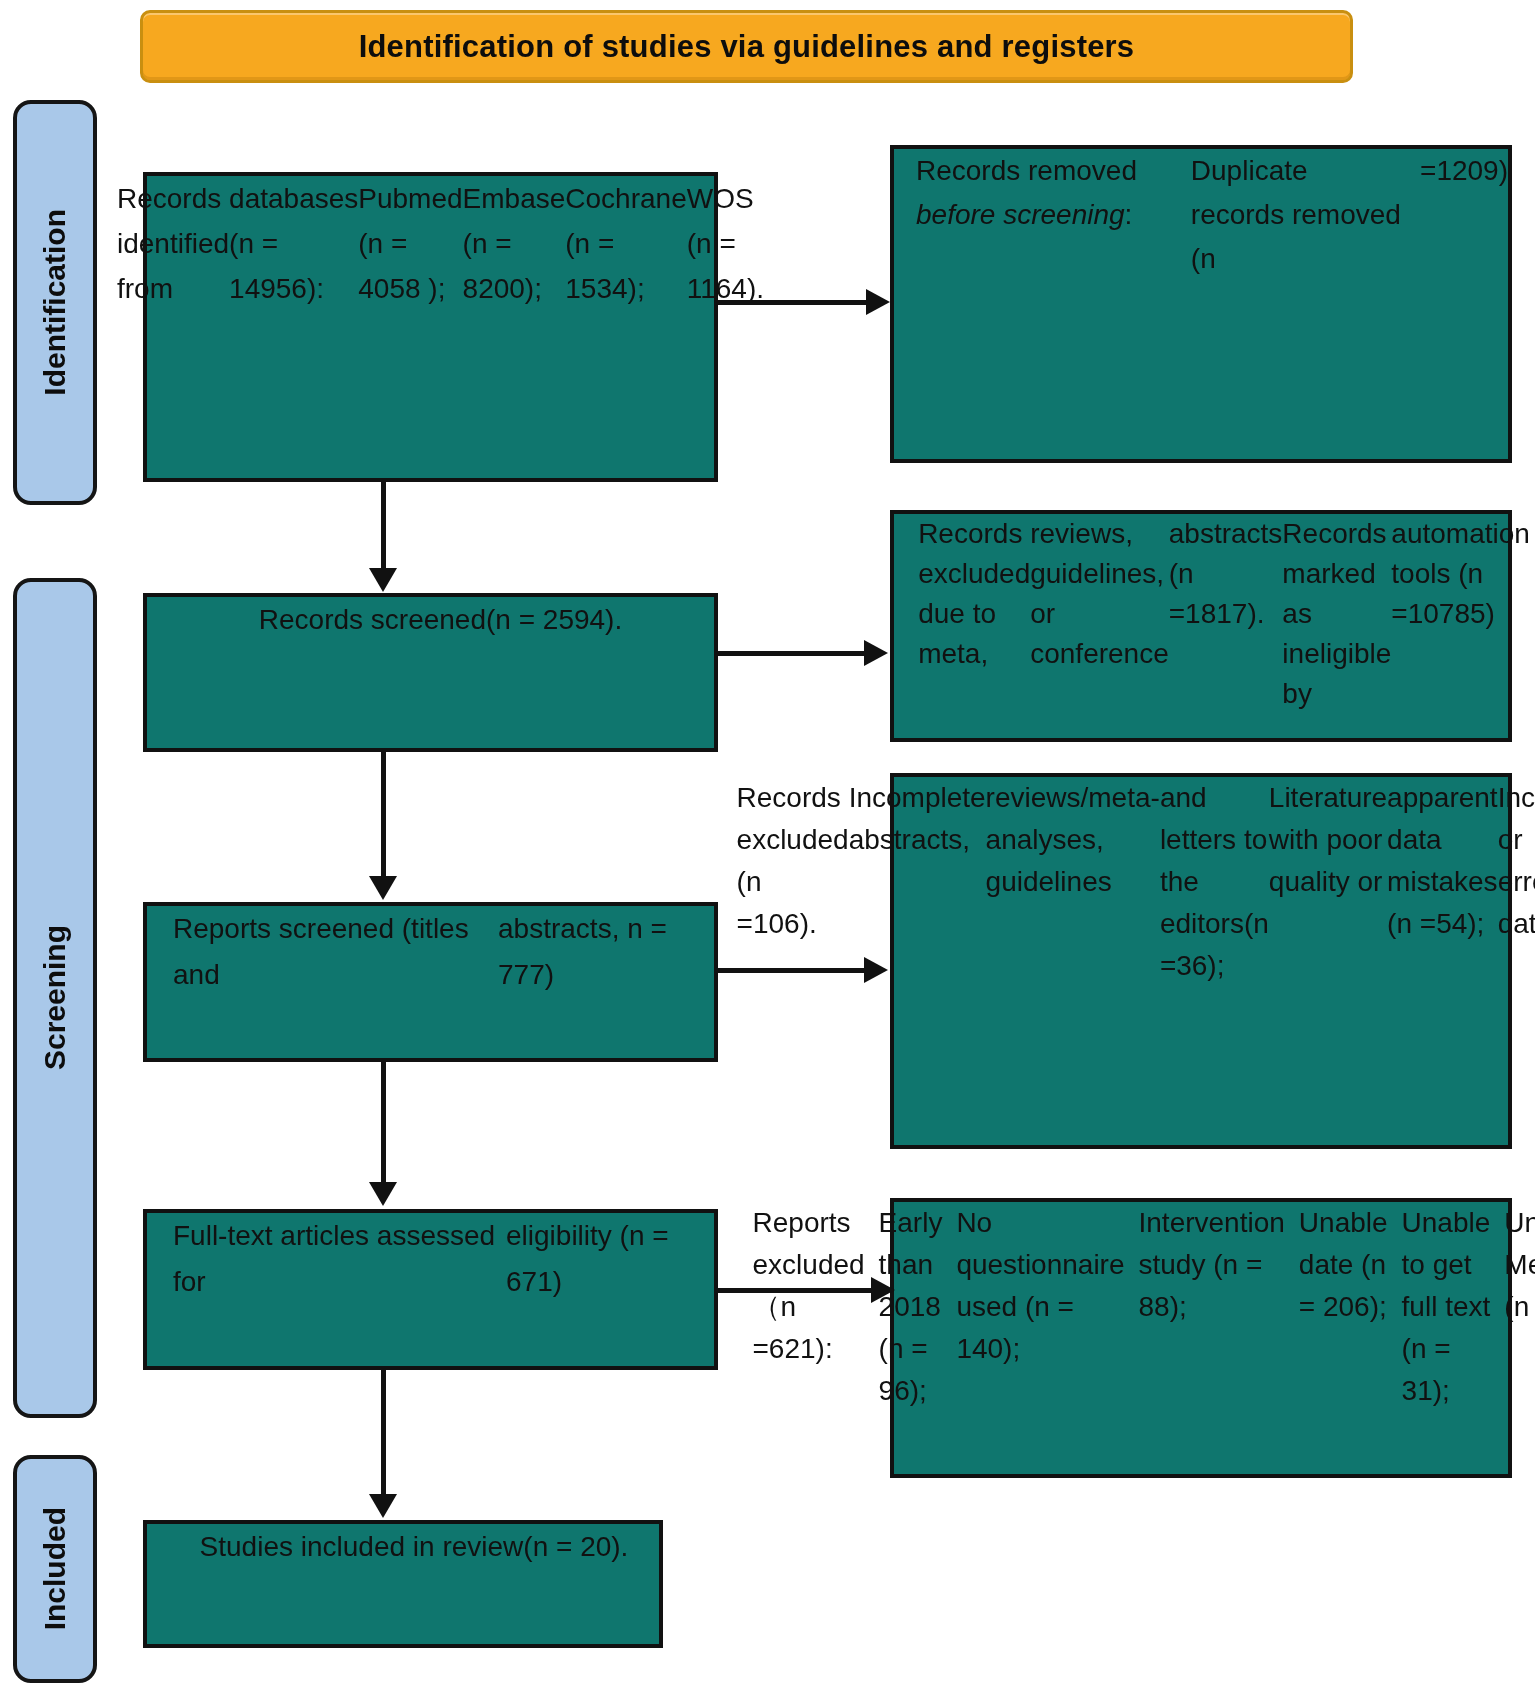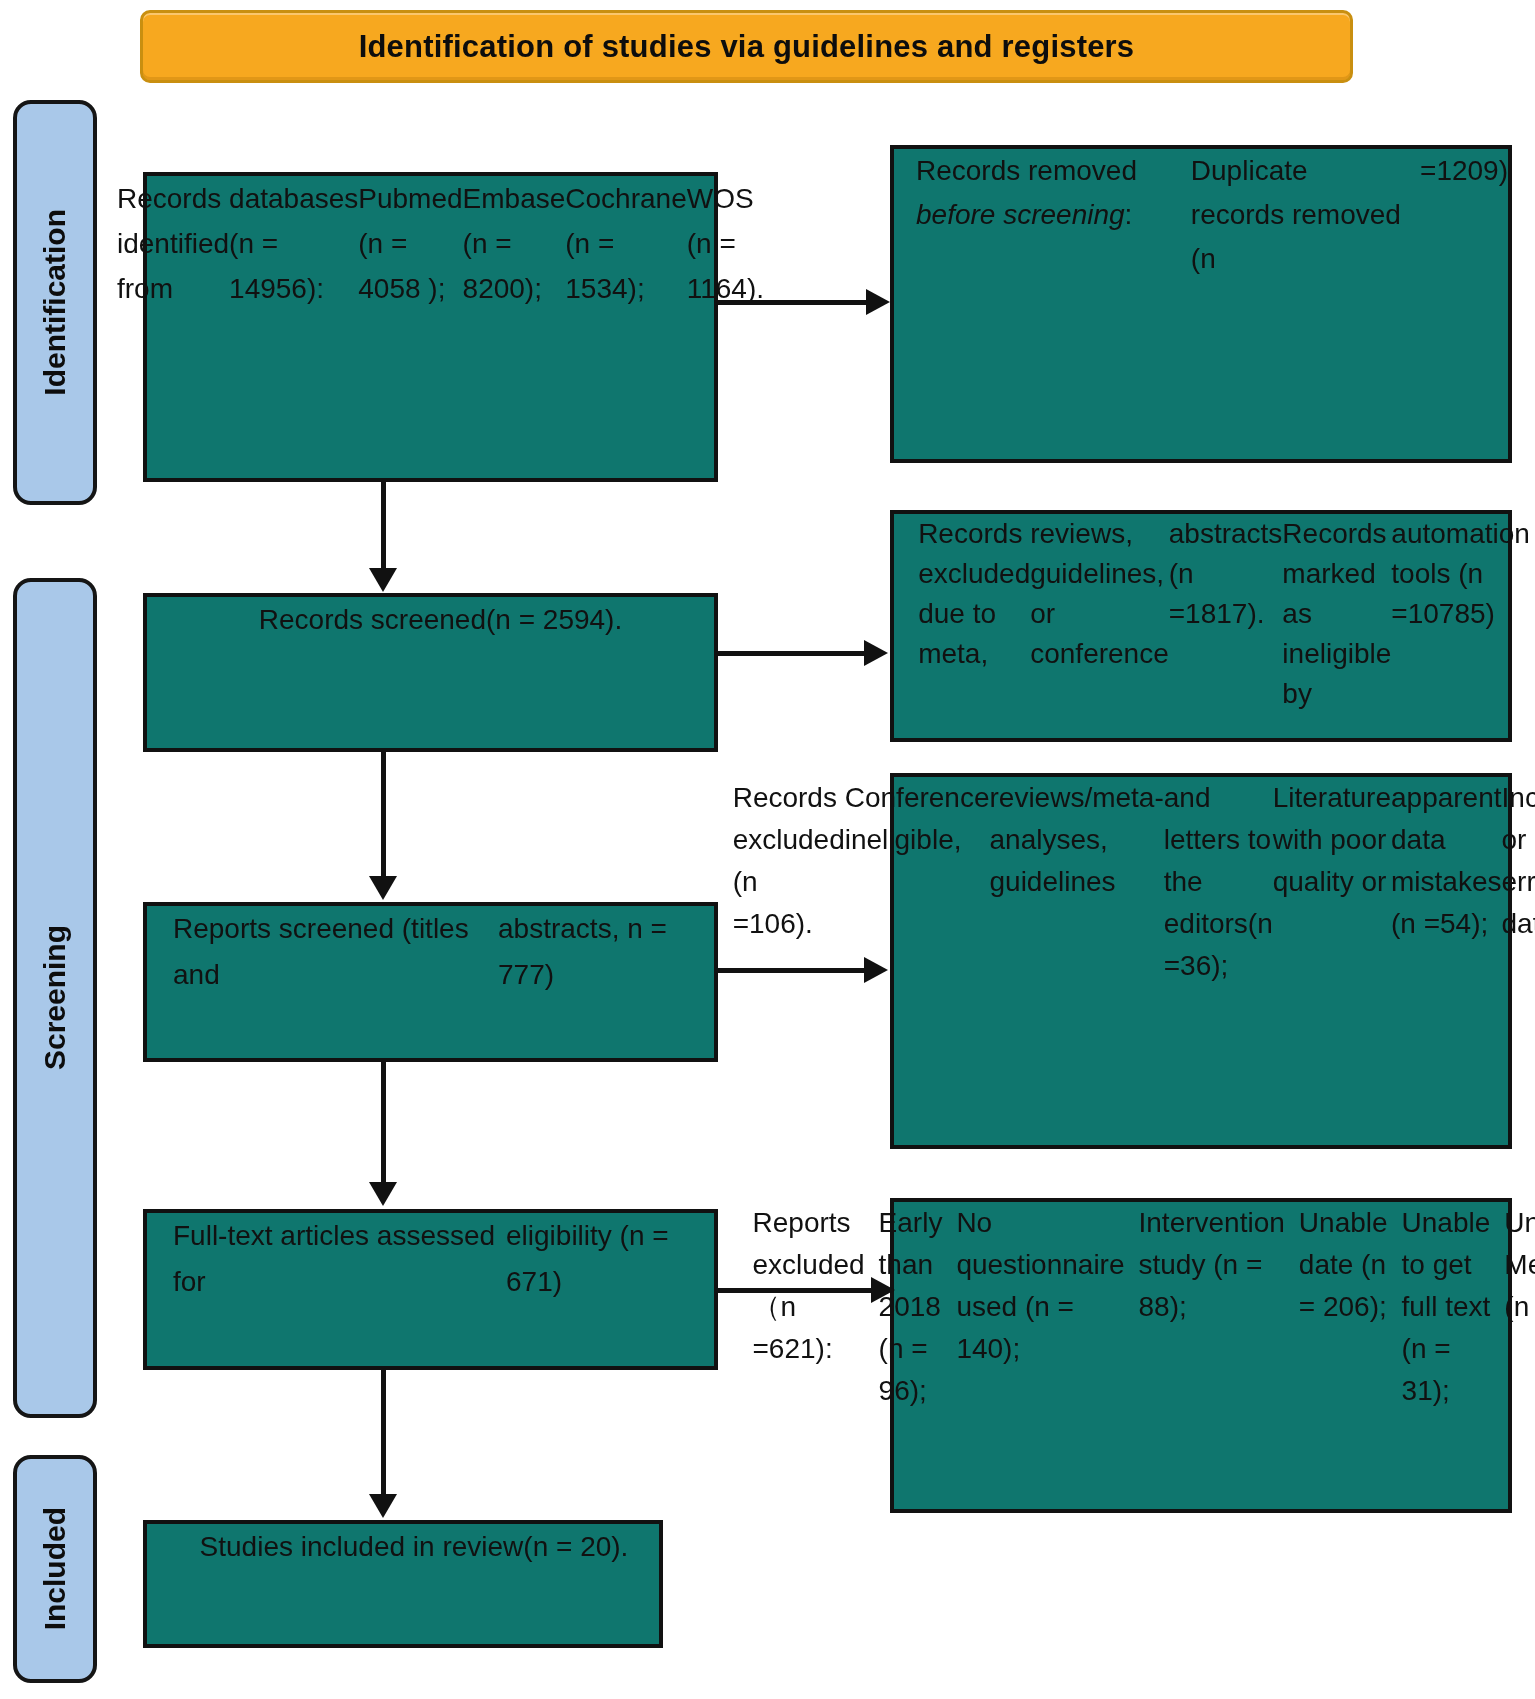--- a/index.html
+++ b/index.html
@@ -39,21 +39,21 @@
   #box-l1{left:143px;top:172px;width:575px;height:310px;padding-left:20px;}
   #box-l2{left:143px;top:593px;width:575px;height:159px;padding-left:20px;}
   #box-l3{left:143px;top:902px;width:575px;height:160px;padding-left:26px;justify-content:flex-end;}
   #box-l4{left:143px;top:1209px;width:575px;height:161px;padding-left:26px;}
   #box-l5{left:143px;top:1520px;width:520px;height:128px;padding-left:22px;}
   #box-l2 .ln,#box-l3 .ln,#box-l4 .ln,#box-l5 .ln{line-height:46px;}
   
   #box-r1{left:890px;top:145px;width:622px;height:318px;padding-left:22px;}
   #box-r2{left:890px;top:510px;width:622px;height:232px;padding-left:46px;}
   #box-r3{left:890px;top:773px;width:622px;height:376px;padding-left:26px;}
-  #box-r4{left:890px;top:1198px;width:622px;height:315px;padding-left:26px;}
+  #box-r4{left:890px;top:1198px;width:622px;height:280px;padding-left:26px;}
   #box-r1 .ln{line-height:44px;}
   #box-r2 .ln{line-height:40px;}
   #box-r3 .ln{line-height:42px;}
   #box-r4 .ln{line-height:42px;}
   .indent{padding-left:14px;}
   .it{font-style:italic;}
   
   .shaft-h{position:absolute;height:5px;background:#111;}
   .shaft-v{position:absolute;width:5px;background:#111;}
   .head-right{position:absolute;width:0;height:0;
@@ -120,21 +120,21 @@
   <div class="fbox" id="box-r2">
     <div class="ln">Records excluded due to meta,</div>
     <div class="ln">reviews, guidelines, or conference</div>
     <div class="ln">abstracts (n =1817).</div>
     <div class="ln">Records marked as ineligible by</div>
     <div class="ln">automation tools (n =10785)</div>
   </div>
 
   <div class="fbox" id="box-r3">
     <div class="ln">Records excluded (n =106).</div>
-    <div class="ln">Conference ineligible,</div>
+    <div class="ln">Incomplete abstracts,</div>
     <div class="ln">reviews/meta-analyses, guidelines</div>
     <div class="ln">and letters to the editors(n =36);</div>
     <div class="ln">Literature with poor quality or</div>
     <div class="ln">apparent data mistakes (n =54);</div>
     <div class="ln">Incomplete or erroneous data (n</div>
     <div class="ln">=16)</div>
   </div>
 
   <div class="fbox" id="box-r4">
     <div class="ln">Reports excluded （n =621):</div>

